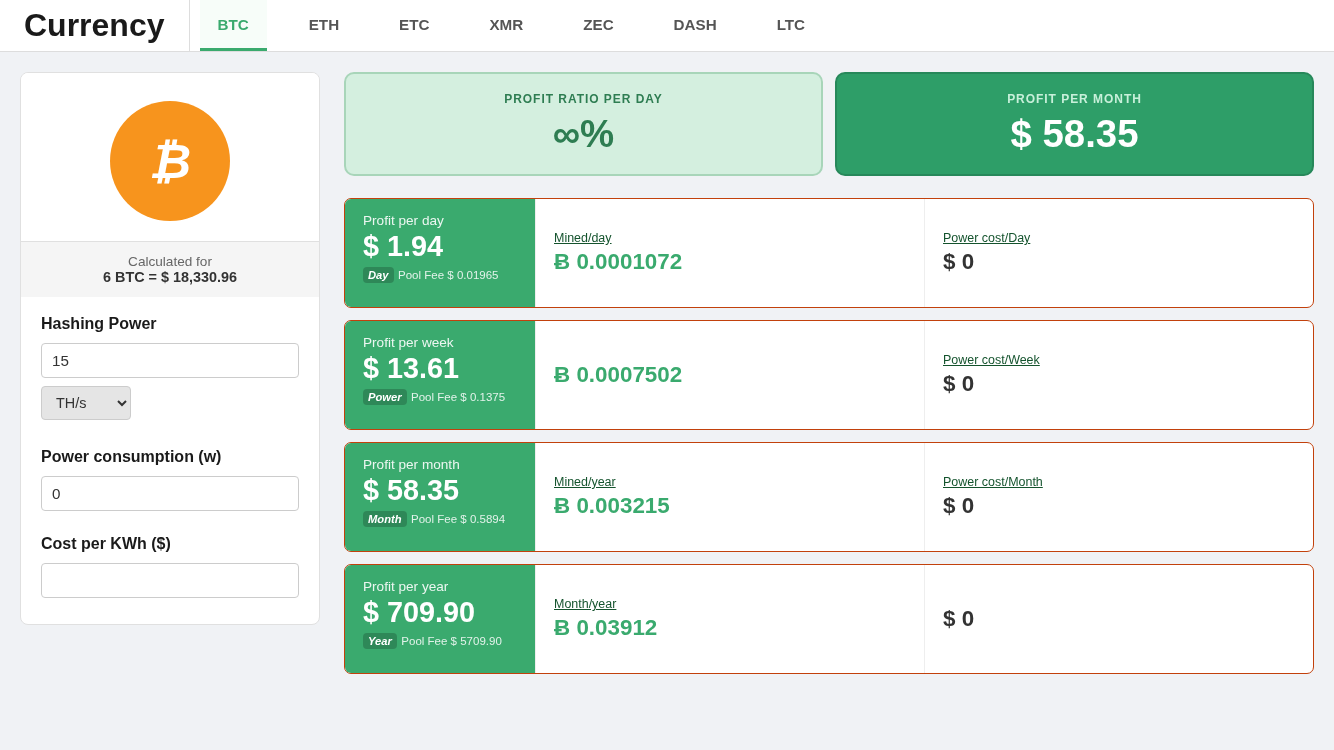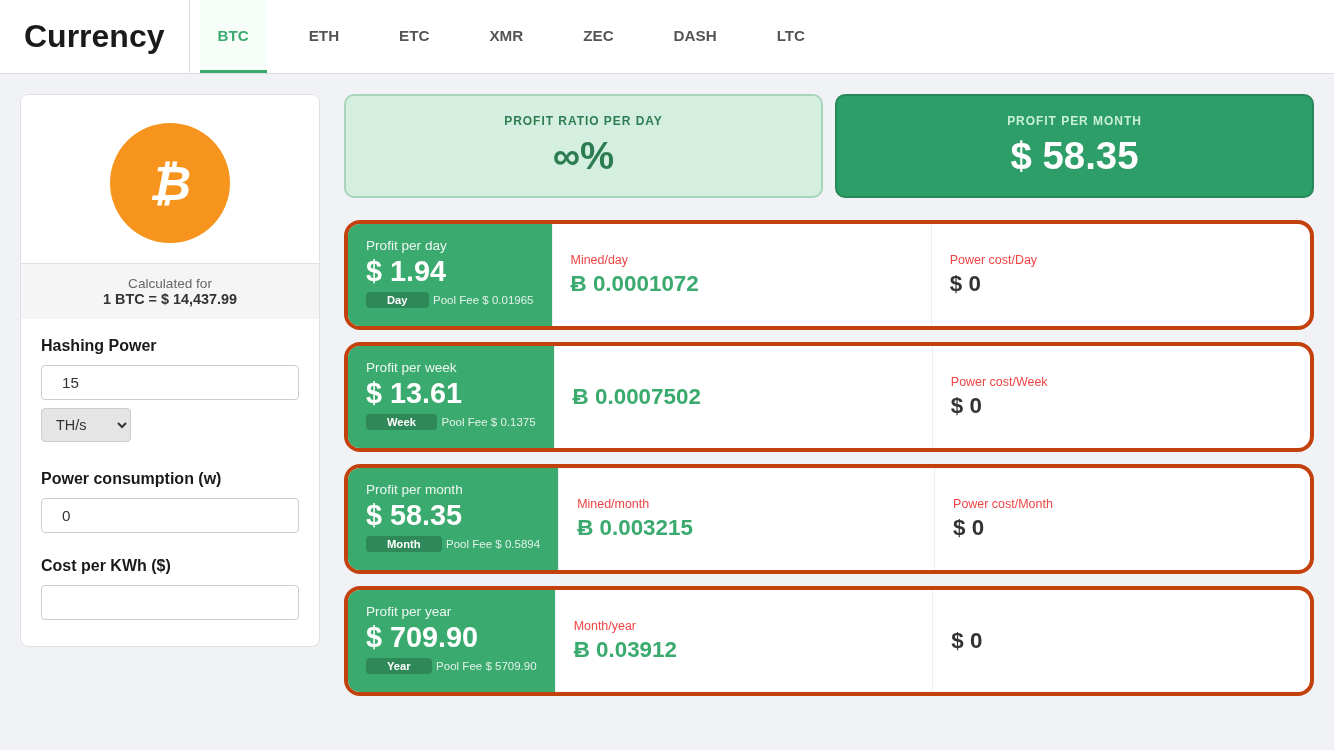--- a/index.html
+++ b/index.html
@@ -4,21 +4,21 @@
   <style>
     * { box-sizing: border-box; margin: 0; padding: 0; }
     body { font-family: 'Segoe UI', Arial, sans-serif; background: #f0f2f5; color: #333; }
 
     
     .header {
       background: #fff;
       display: flex;
       align-items: stretch;
       border-bottom: 1px solid #ddd;
-      height: 74px;
+      height: 52px;
     }
     .header-title {
       font-size: 2rem;
       font-weight: 900;
       color: #1a1a1a;
       padding: 0 24px;
       display: flex;
       align-items: center;
       border-right: 1px solid #ddd;
     }
@@ -99,21 +99,21 @@
     .form-section-title {
       font-weight: 700;
       font-size: 1rem;
       margin-bottom: 10px;
       color: #1a1a1a;
     }
     .form-input {
       width: 100%;
       border: 1px solid #ccc;
       border-radius: 4px;
-      padding: 8px 20px;
+      padding: 8px 10px;
       font-size: 0.95rem;
       color: #333;
       margin-bottom: 8px;
       outline: none;
     }
     .form-select {
       border: 1px solid #ccc;
       border-radius: 4px;
       padding: 7px 10px;
       font-size: 0.9rem;
@@ -165,22 +165,22 @@
       font-size: 2.4rem;
       font-weight: 700;
       text-align: center;
     }
     .summary-card.light .card-value { color: #2e7d52; }
     .summary-card.dark .card-value { color: #fff; }
 
     
     .data-row {
       background: #fff;
-      border-radius: 16px;
-      border: 4px solid #c2410c;
+      border-radius: 7px;
+      border: 1px solid #c2410c;
       display: flex;
       align-items: stretch;
       margin-bottom: 12px;
       overflow: hidden;
     }
     .data-row-left {
       background: #3aaa6e;
       color: #fff;
       padding: 14px 18px;
       min-width: 190px;
@@ -195,46 +195,48 @@
       margin-bottom: 2px;
     }
     .data-row-left .row-main-value {
       font-size: 1.8rem;
       font-weight: 700;
     }
     .data-row-left .row-badge {
       display: inline-block;
       background: rgba(0,0,0,0.2);
       border-radius: 4px;
-      padding: 2px 21px;
+      padding: 2px 5px;
       font-size: 0.7rem;
       font-weight: 700;
       margin-top: 4px;
-      margin-bottom: 4px;
+      margin-bottom: 10px;
+      font-style: italic;
     }
     .data-row-left .row-fee {
       font-size: 0.72rem;
       opacity: 0.85;
     }
     .data-row-cells {
       display: flex;
       flex: 1;
     }
     .data-cell {
       flex: 1;
       padding: 14px 18px;
       border-left: 1px solid #eee;
       display: flex;
       flex-direction: column;
       justify-content: center;
     }
     .data-cell .cell-label {
       font-size: 0.78rem;
-      color: #ef4444;
+      color: #14532d;
       margin-bottom: 4px;
+      text-decoration: underline;
     }
     .data-cell .cell-value {
       font-size: 1.4rem;
       font-weight: 700;
       color: #3aaa6e;
     }
     .data-cell .cell-value.black { color: #333; }
   </style>
 </head>
 <body>
@@ -255,21 +257,21 @@
 </div>
 
 <div class="main">
 
   <div class="left-panel">
     <div class="coin-logo-area">
       <div class="btc-circle">₿</div>
     </div>
     <div class="calc-info">
       <div>Calculated for</div>
-      <strong>1 BTC = $ 14,437.99</strong>
+      <strong>6 BTC = $ 18,330.96</strong>
     </div>
     <div class="form-area">
       <div class="form-section-title">Hashing Power</div>
       <input class="form-input" type="text" value="15" style="">
       <select class="form-select">
         <option>TH/s</option>
         <option>GH/s</option>
         <option>MH/s</option>
       </select>
 
@@ -317,21 +319,21 @@
           <div class="cell-label">Power cost/Day</div>
           <div class="cell-value black">$ 0</div>
         </div>
       </div>
     </div>
         <div class="data-row">
       <div class="data-row-left">
         <div class="row-title">Profit per week</div>
         <div class="row-main-value">$ 13.61</div>
         <div>
-          <span class="row-badge">Week</span>
+          <span class="row-badge">Power</span>
           <span class="row-fee">Pool Fee $ 0.1375</span>
         </div>
       </div>
       <div class="data-row-cells">
         <div class="data-cell">
           <div class="cell-value">Ƀ 0.0007502</div>
         </div>
         <div class="data-cell">
           <div class="cell-label">Power cost/Week</div>
           <div class="cell-value black">$ 0</div>
@@ -342,21 +344,21 @@
       <div class="data-row-left">
         <div class="row-title">Profit per month</div>
         <div class="row-main-value">$ 58.35</div>
         <div>
           <span class="row-badge">Month</span>
           <span class="row-fee">Pool Fee $ 0.5894</span>
         </div>
       </div>
       <div class="data-row-cells">
         <div class="data-cell">
-          <div class="cell-label">Mined/month</div>
+          <div class="cell-label">Mined/year</div>
           <div class="cell-value">Ƀ 0.003215</div>
         </div>
         <div class="data-cell">
           <div class="cell-label">Power cost/Month</div>
           <div class="cell-value black">$ 0</div>
         </div>
       </div>
     </div>
         <div class="data-row">
       <div class="data-row-left">

